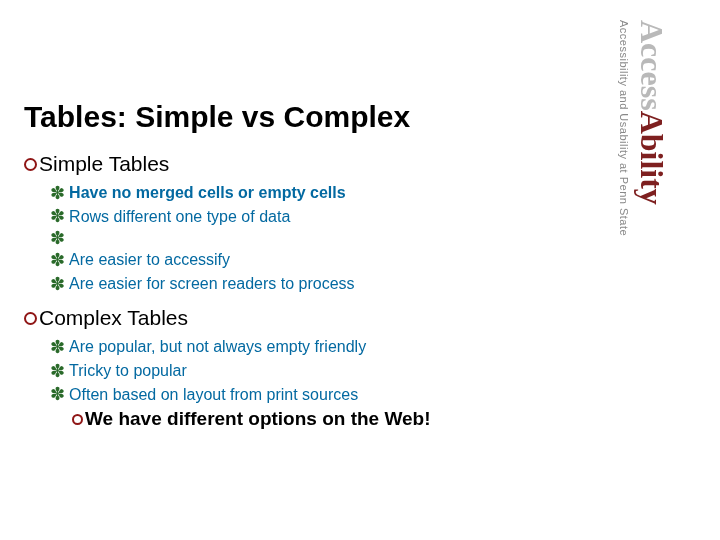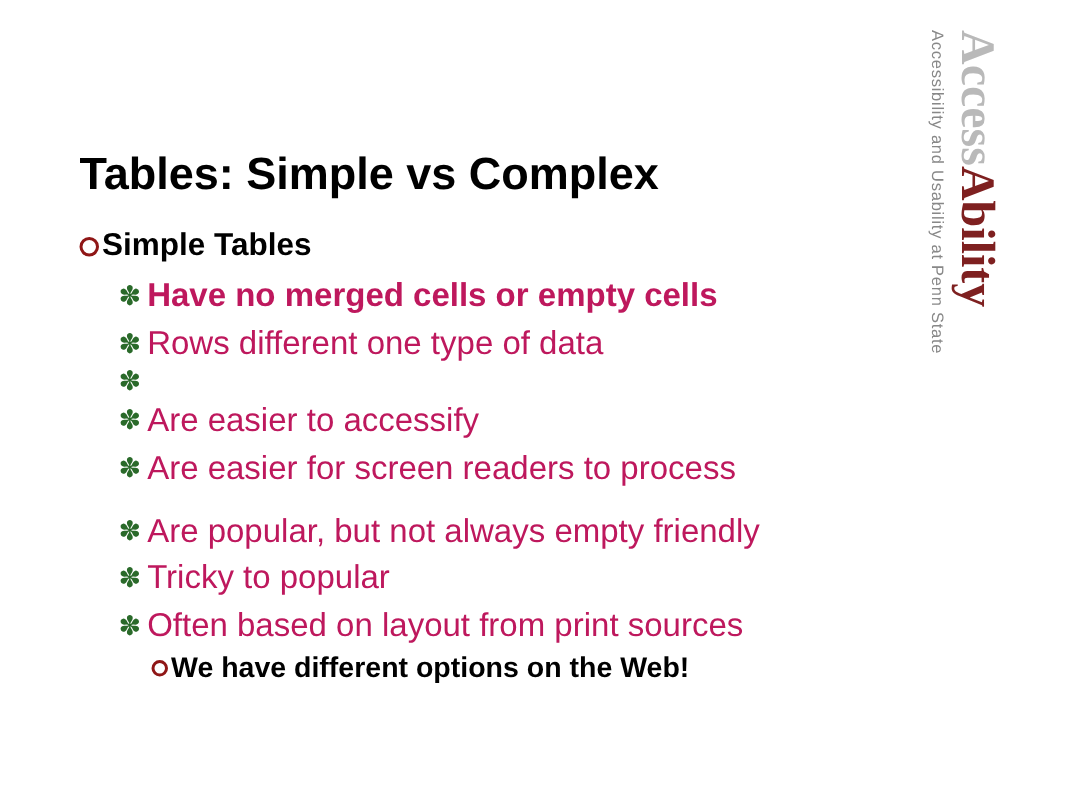--- a/index.html
+++ b/index.html
@@ -7,21 +7,21 @@
     width: 720px;
     height: 540px;
     background: #fff;
     font-family: Arial, Helvetica, sans-serif;
     position: relative;
     overflow: hidden;
   }
   .content {
     position: absolute;
     top: 100px;
-    left: 53px;
+    left: 24px;
     width: 560px;
   }
   .title {
     font-size: 30px;
     font-weight: bold;
     color: #000;
     margin-bottom: 18px;
   }
   .section-head {
     display: flex;
@@ -33,43 +33,43 @@
     display: inline-block;
     width: 13px;
     height: 13px;
     border: 2.5px solid #8f1616;
     border-radius: 50%;
     margin-right: 2px;
     flex-shrink: 0;
   }
   .section-label {
     font-size: 21px;
-    font-weight: bold;
+    font-weight: normal;
     color: #000;
   }
   .bullets {
     margin-left: 26px;
     margin-top: 4px;
     margin-bottom: 12px;
   }
   .bullet {
     display: flex;
     align-items: center;
     margin-bottom: 2px;
   }
   .star {
     color: #2a6a2a;
     font-size: 18px;
     margin-right: 4px;
     flex-shrink: 0;
     line-height: 1;
   }
   .bullet-text {
-    font-size: 22px;
-    color: #be185d;
+    font-size: 16px;
+    color: #0369a1;
     line-height: 1.35;
   }
   .bold { font-weight: bold; }
   .sub {
     display: flex;
     align-items: center;
     margin-left: 22px;
     margin-top: 3px;
   }
   .sub .ring {
@@ -136,20 +136,24 @@
     <div class="bullet">
         <span class="star">✽</span>
         <span class="bullet-text">Are easier to accessify</span>
       </div>
     <div class="bullet">
         <span class="star">✽</span>
         <span class="bullet-text">Are easier for screen readers to process</span>
       </div>
   </div>
 
+  <div class="section-head">
+    <span class="ring"></span>
+    <span class="section-label">Complex Tables</span>
+  </div>
   <div class="bullets">
     <div class="bullet">
         <span class="star">✽</span>
         <span class="bullet-text">Are popular, but not always empty friendly</span>
       </div>
     <div class="bullet">
         <span class="star">✽</span>
         <span class="bullet-text">Tricky to popular</span>
       </div>
     <div class="bullet">

